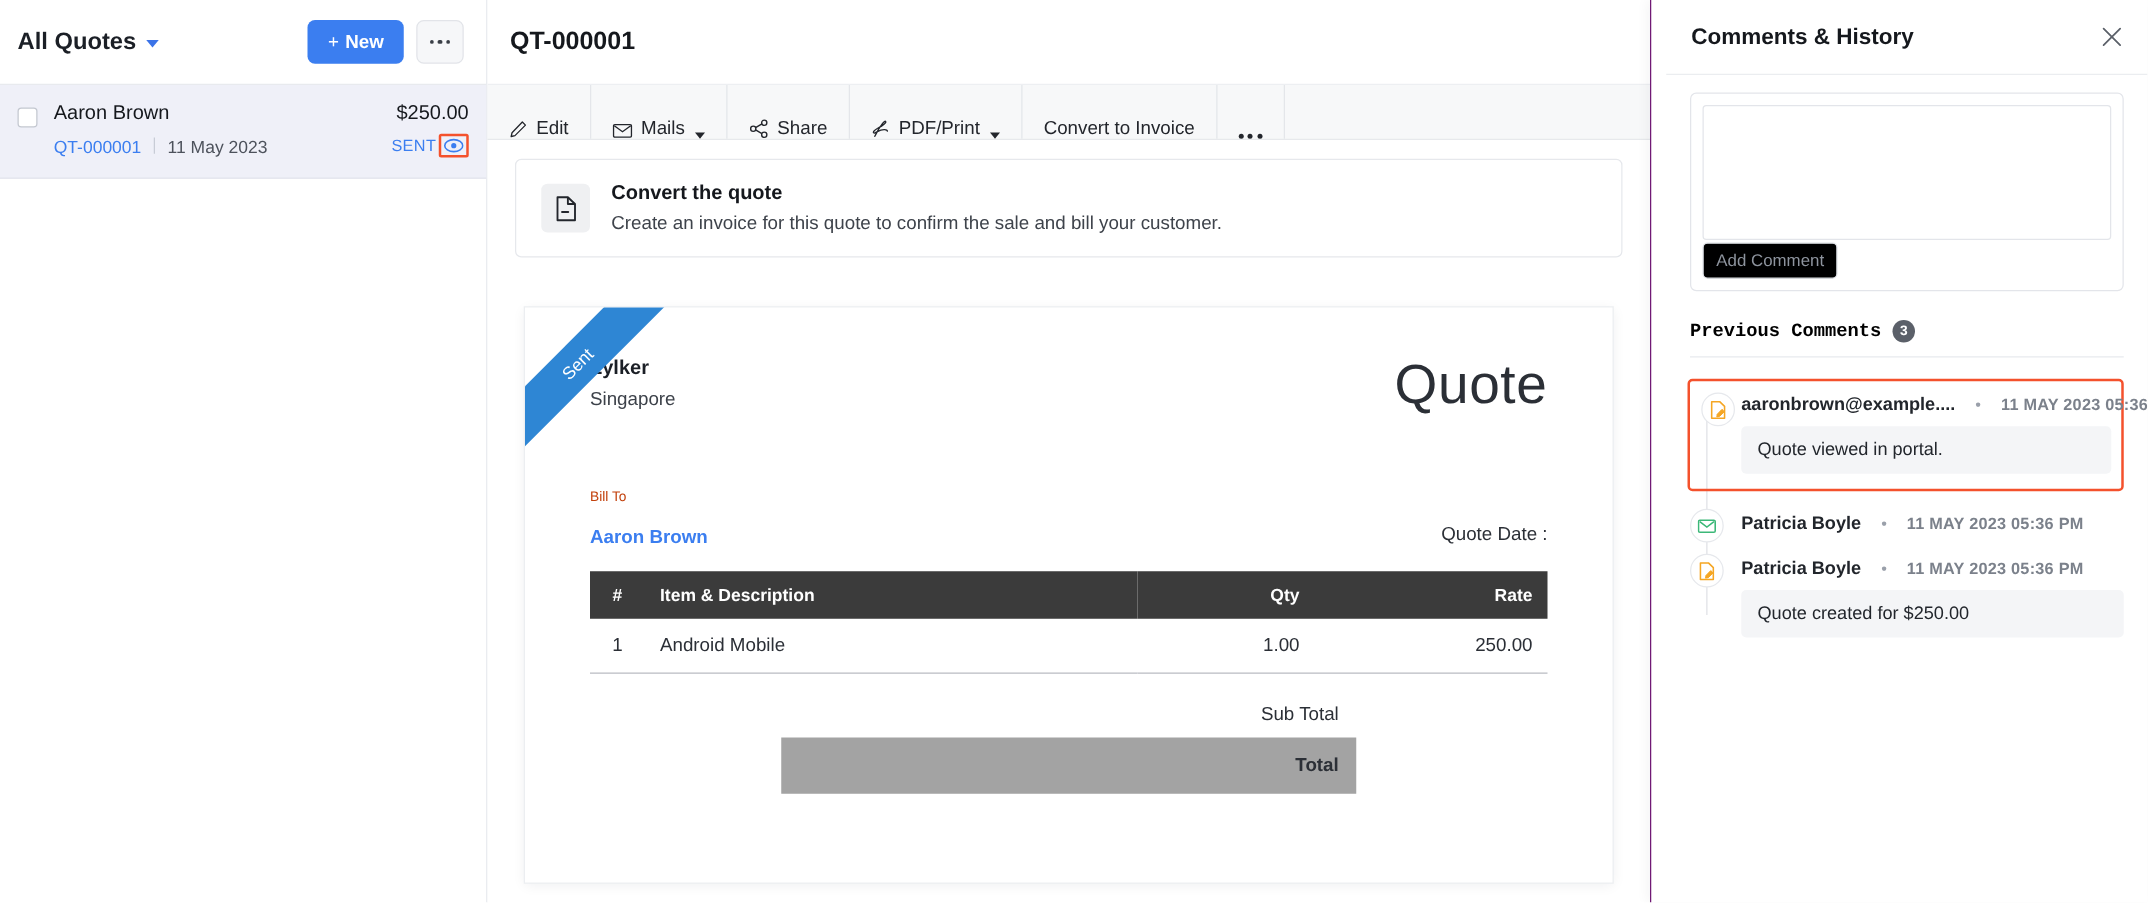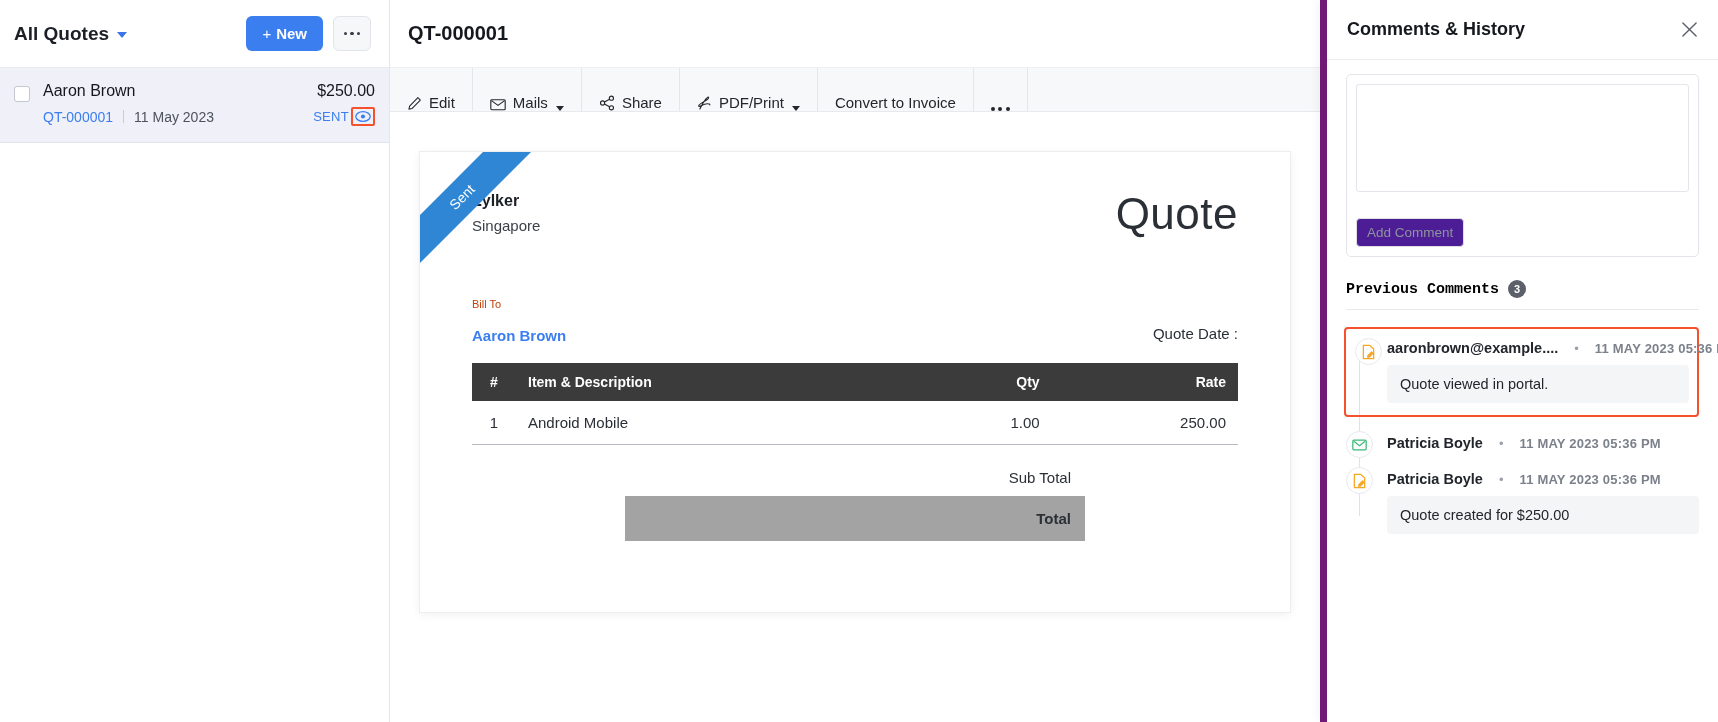--- a/index.html
+++ b/index.html
@@ -204,24 +204,25 @@
     padding: 10px 14px;
     font-size: 15px; color: #2b2f36;
   }
   .tot-row.grand { background: #a3a3a3; font-weight: 700; padding: 14px 14px; }
   .tot-label { margin-left: auto; }
 
   
   .rpanel {
     width: 398px; flex: 0 0 398px; height: 722px;
     background: #fff;
-    border-left: 7px solid #701a75;
+    border-left: 1px solid #701a75;
     box-shadow: -2px 0 10px rgba(16,24,40,.05);
     display: flex; flex-direction: column;
     z-index: 5;
+    padding-left: 12px;
   }
   .rp-head {
     height: 60px; flex: 0 0 60px;
     display: flex; align-items: center;
     padding: 0 20px;
     border-bottom: 1px solid #ebedf0;
   }
   .rp-title { font-size: 18px; font-weight: 700; color: #15181d; }
   .rp-close { margin-left: auto; cursor: pointer; display: flex; }
   .rp-body { flex: 1; overflow: hidden; padding: 14px 19px 0 19px; }
@@ -236,23 +237,23 @@
     border: 1px solid #e3e5ea;
     border-radius: 3px;
     background: #fff;
     resize: none;
     font-family: inherit; font-size: 14px;
     padding: 8px;
     outline: none;
     display: block;
   }
   .btn-addcomment {
-    margin-top: 26px;
+    margin-top: 2px;
     border: 1px solid #dcdfe4; border-radius: 4px;
-    background: #4c1d95;
+    background: #000000;
     color: #8e949e;
     font-size: 13.5px; font-family: inherit;
     padding: 6px 10px;
     cursor: pointer;
   }
 
   .prev-head {
     display: flex; align-items: center; gap: 9px;
     margin-top: 23px;
     padding-bottom: 11px;
@@ -393,20 +394,33 @@
             <i></i>
             <i></i>
             <i></i>
           </span>
       </div>
       <div class="tb-item tb-fill"></div>
     </div>
 
     <div class="center-scroll">
 
+      <div class="banner">
+        <div class="banner-icon">
+          <svg width="20" height="22" viewBox="0 0 20 22">
+            <path d="M3 1.8h8.3L17 7.2v13H3Z" fill="none" stroke="#23262c" stroke-width="1.5" stroke-linejoin="round"></path>
+            <path d="M11.3 1.8v5.4H17" fill="none" stroke="#23262c" stroke-width="1.5" stroke-linejoin="round"></path>
+            <path d="M6.6 13.6h5" stroke="#23262c" stroke-width="1.5" stroke-linecap="round"></path>
+          </svg>
+        </div>
+        <div>
+          <div class="banner-title">Convert the quote</div>
+          <div class="banner-sub">Create an invoice for this quote to confirm the sale and bill your customer.</div>
+        </div>
+      </div>
 
       <div class="paper-wrap">
         <div class="paper">
           <div class="ribbon">Sent</div>
 
           <div class="paper-top">
             <div>
               <div class="org-name">Zylker</div>
               <div class="org-addr">Singapore</div>
             </div>

